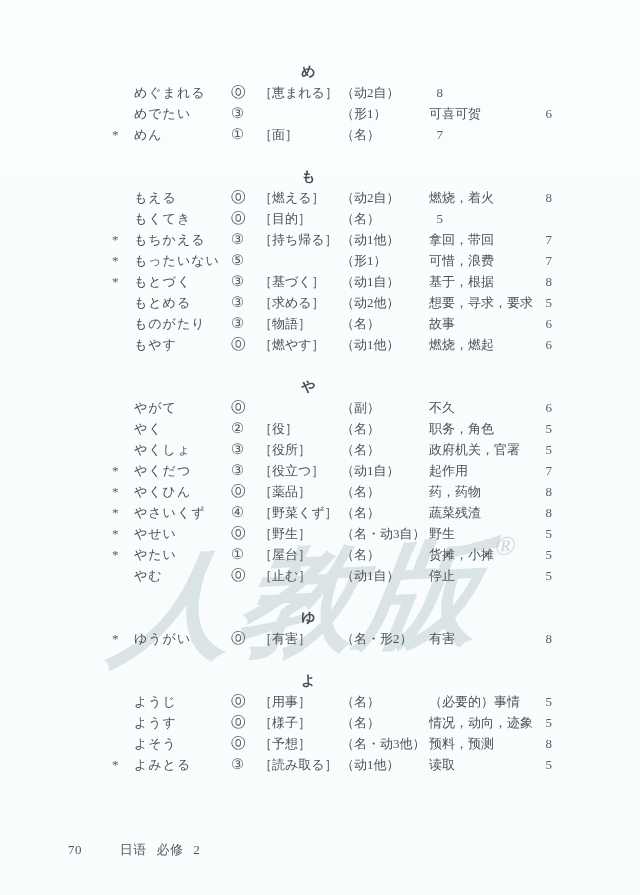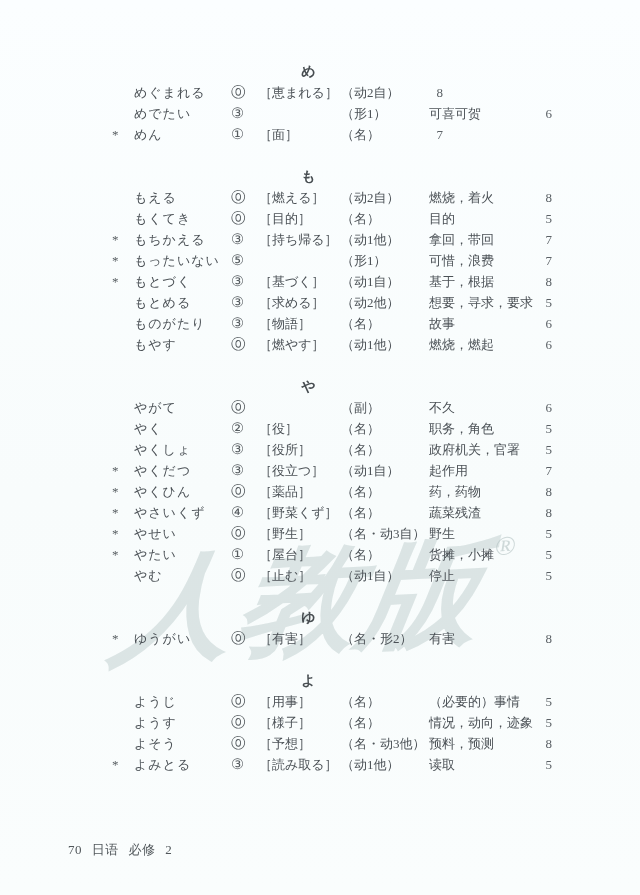--- a/index.html
+++ b/index.html
@@ -85,21 +85,21 @@
   }
   .footer {
     position: absolute;
     left: 68px;
     top: 841px;
     z-index: 1;
     font-size: 13px;
     color: #51575b;
     letter-spacing: 0.5px;
   }
-  .footer .page-num { margin-right: 6px; }
+  .footer .page-num { margin-right: 34px; }
   .footer .book-title { word-spacing: 6px; font-family: Liberation Serif, serif; }
 </style>
 </head>
 <body>
 
 <div class="page">
 
   <div class="watermark">
     <span>人教版</span>
     <span class="reg">®</span>
@@ -144,21 +144,20 @@
           <span class="c part-of-speech">（动2自）</span>
           <span class="c meaning-chinese">燃烧，着火</span>
           <span class="c lesson-number">8</span>
         </div>
         <div class="row">
           <span class="c star-marker"></span>
           <span class="c word-kana">もくてき</span>
           <span class="c accent-number">⓪</span>
           <span class="c word-kanji">［目的］</span>
           <span class="c part-of-speech">（名）</span>
-          <span class="c meaning-chinese">目的</span>
           <span class="c lesson-number">5</span>
         </div>
         <div class="row">
           <span class="c star-marker">*</span>
           <span class="c word-kana">もちかえる</span>
           <span class="c accent-number">③</span>
           <span class="c word-kanji">［持ち帰る］</span>
           <span class="c part-of-speech">（动1他）</span>
           <span class="c meaning-chinese">拿回，带回</span>
           <span class="c lesson-number">7</span>

